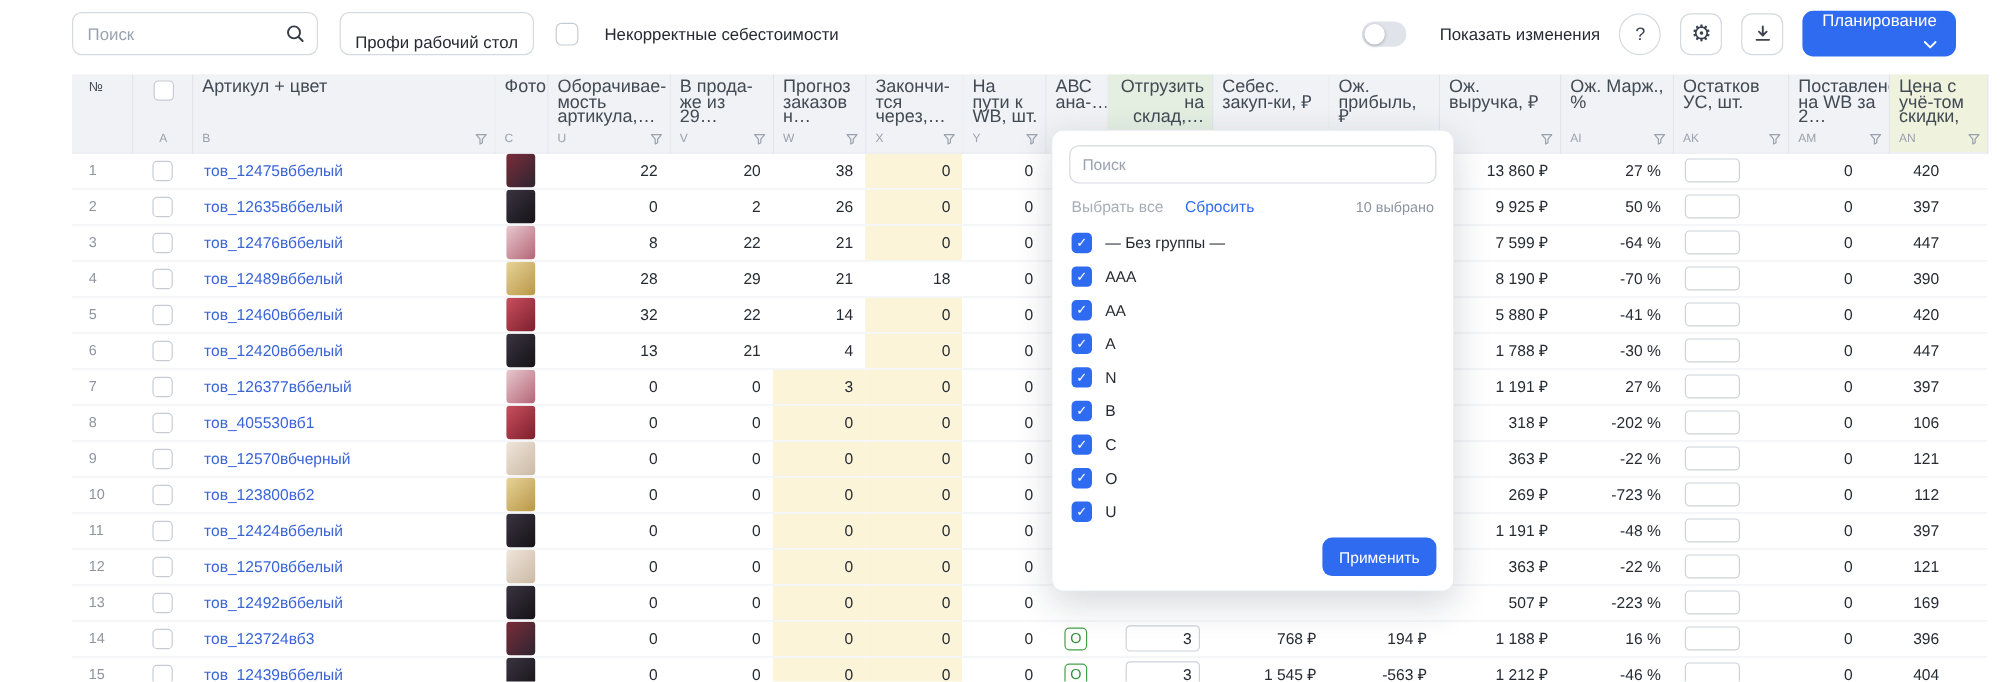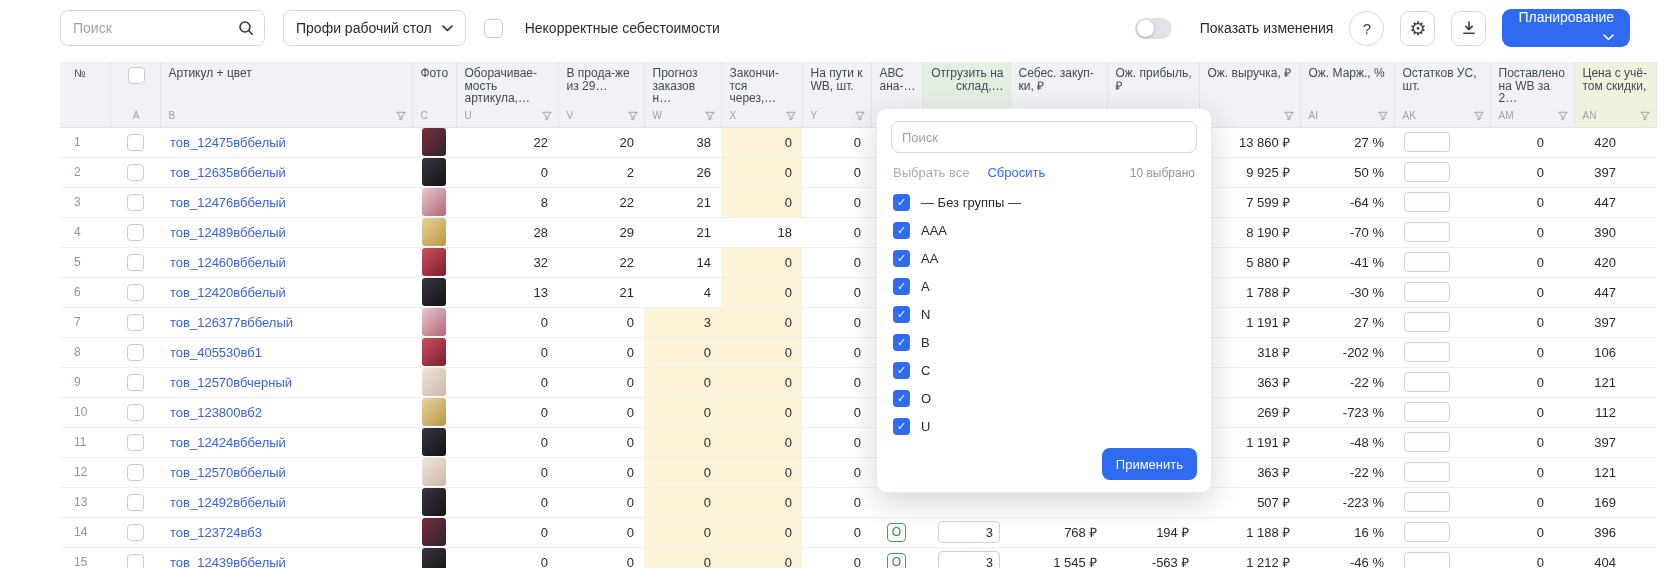--- a/index.html
+++ b/index.html
@@ -15,42 +15,42 @@
     font-family:"Liberation Sans",sans-serif;color:#262b33;}
 
   
   .topbar{height:56px;display:flex;align-items:center;padding:0 50px 0 60px;gap:18px;}
   .searchbox{width:205px;height:36px;border:1px solid #d5dae1;border-radius:8px;
     display:flex;align-items:center;padding:0 10px 0 12px;background:#fff;}
   .searchbox input{border:none;outline:none;flex:1;min-width:0;
     font:14px "Liberation Sans",sans-serif;color:#262b33;background:transparent;}
   .searchbox input::placeholder{color:#9aa2ad;}
   .btn-outline{height:36px;border:1px solid #d5dae1;border-radius:8px;background:#fff;
-    display:flex;align-items:center;gap:10px;padding:16px 12px;font-size:14px;color:#262b33;cursor:pointer;}
+    display:flex;align-items:center;gap:10px;padding:16px 12px;font-size:14px;color:#262b33;cursor:pointer;flex-direction:column;}
   .cb-ctl{display:flex;align-items:center;gap:10px;}
   .check18{width:19px;height:19px;border:1.5px solid #c6ccd4;border-radius:5px;background:#fff;flex:0 0 19px;}
   .lbl14{font-size:14px;color:#262b33;padding-left:12px;}
   .right-group{margin-left:auto;display:flex;align-items:center;gap:16px;}
   .toggle{width:37px;height:21px;border-radius:11px;background:#e0e4ea;position:relative;cursor:pointer;flex:0 0 37px;}
   .toggle .knob{position:absolute;left:2px;top:2px;width:17px;height:17px;border-radius:50%;
     background:#fff;box-shadow:0 1px 3px rgba(20,30,50,.3);}
   .icon-btn{width:35px;height:35px;border:1px solid #d5dae1;border-radius:9px;background:#fff;
     display:flex;align-items:center;justify-content:center;color:#3c434e;cursor:pointer;font-size:15px;}
   .icon-btn.round{border-radius:50%;}
   .gear-glyph{font-size:19px;line-height:1;color:#3c434e;}
   .planning{height:38px;background:var(--accent);color:#fff;border:none;border-radius:9px;
     display:flex;align-items:flex-end;gap:9px;padding:0 16px;font-size:14px;cursor:pointer;flex-direction:column;}
 
   
   .table-wrap{margin:6px 0 0 60px;position:relative;}
   table{border-collapse:collapse;table-layout:fixed;width:1596px;}
   thead th{background:#f0f2f5;border-right:1px solid #e2e5ea;border-bottom:1px solid #e2e5ea;
     font-weight:400;text-align:left;vertical-align:top;overflow:hidden;}
   thead tr:first-child th{border-bottom:none;}
-  .th-title{height:38px;padding:5px 6px 0 8px;font-size:12px;line-height:12.5px;color:#424a54;}
+  .th-title{height:38px;padding:5px 6px 0 8px;font-size:15px;line-height:12.5px;color:#424a54;}
   .th-title.first{padding-left:14px;font-size:11px;}
   .th-letter{height:22px;padding:0 6px 0 8px;font-size:10px;color:#9aa2ad;vertical-align:middle;}
   .th-letter .inner{display:flex;align-items:center;justify-content:space-between;height:22px;}
   .th-letter .inner.center{justify-content:center;}
   .bg-ship{background:var(--ship-bg) !important;text-align:right;}
   .bg-price{background:var(--price-bg) !important;}
   .funnel{display:inline-flex;align-items:center;}
   tbody td{height:30px;border-bottom:1px solid #eef0f3;font-size:13px;padding:0 10px;
     white-space:nowrap;overflow:hidden;color:#262b33;}
   .al-right{text-align:right;}

